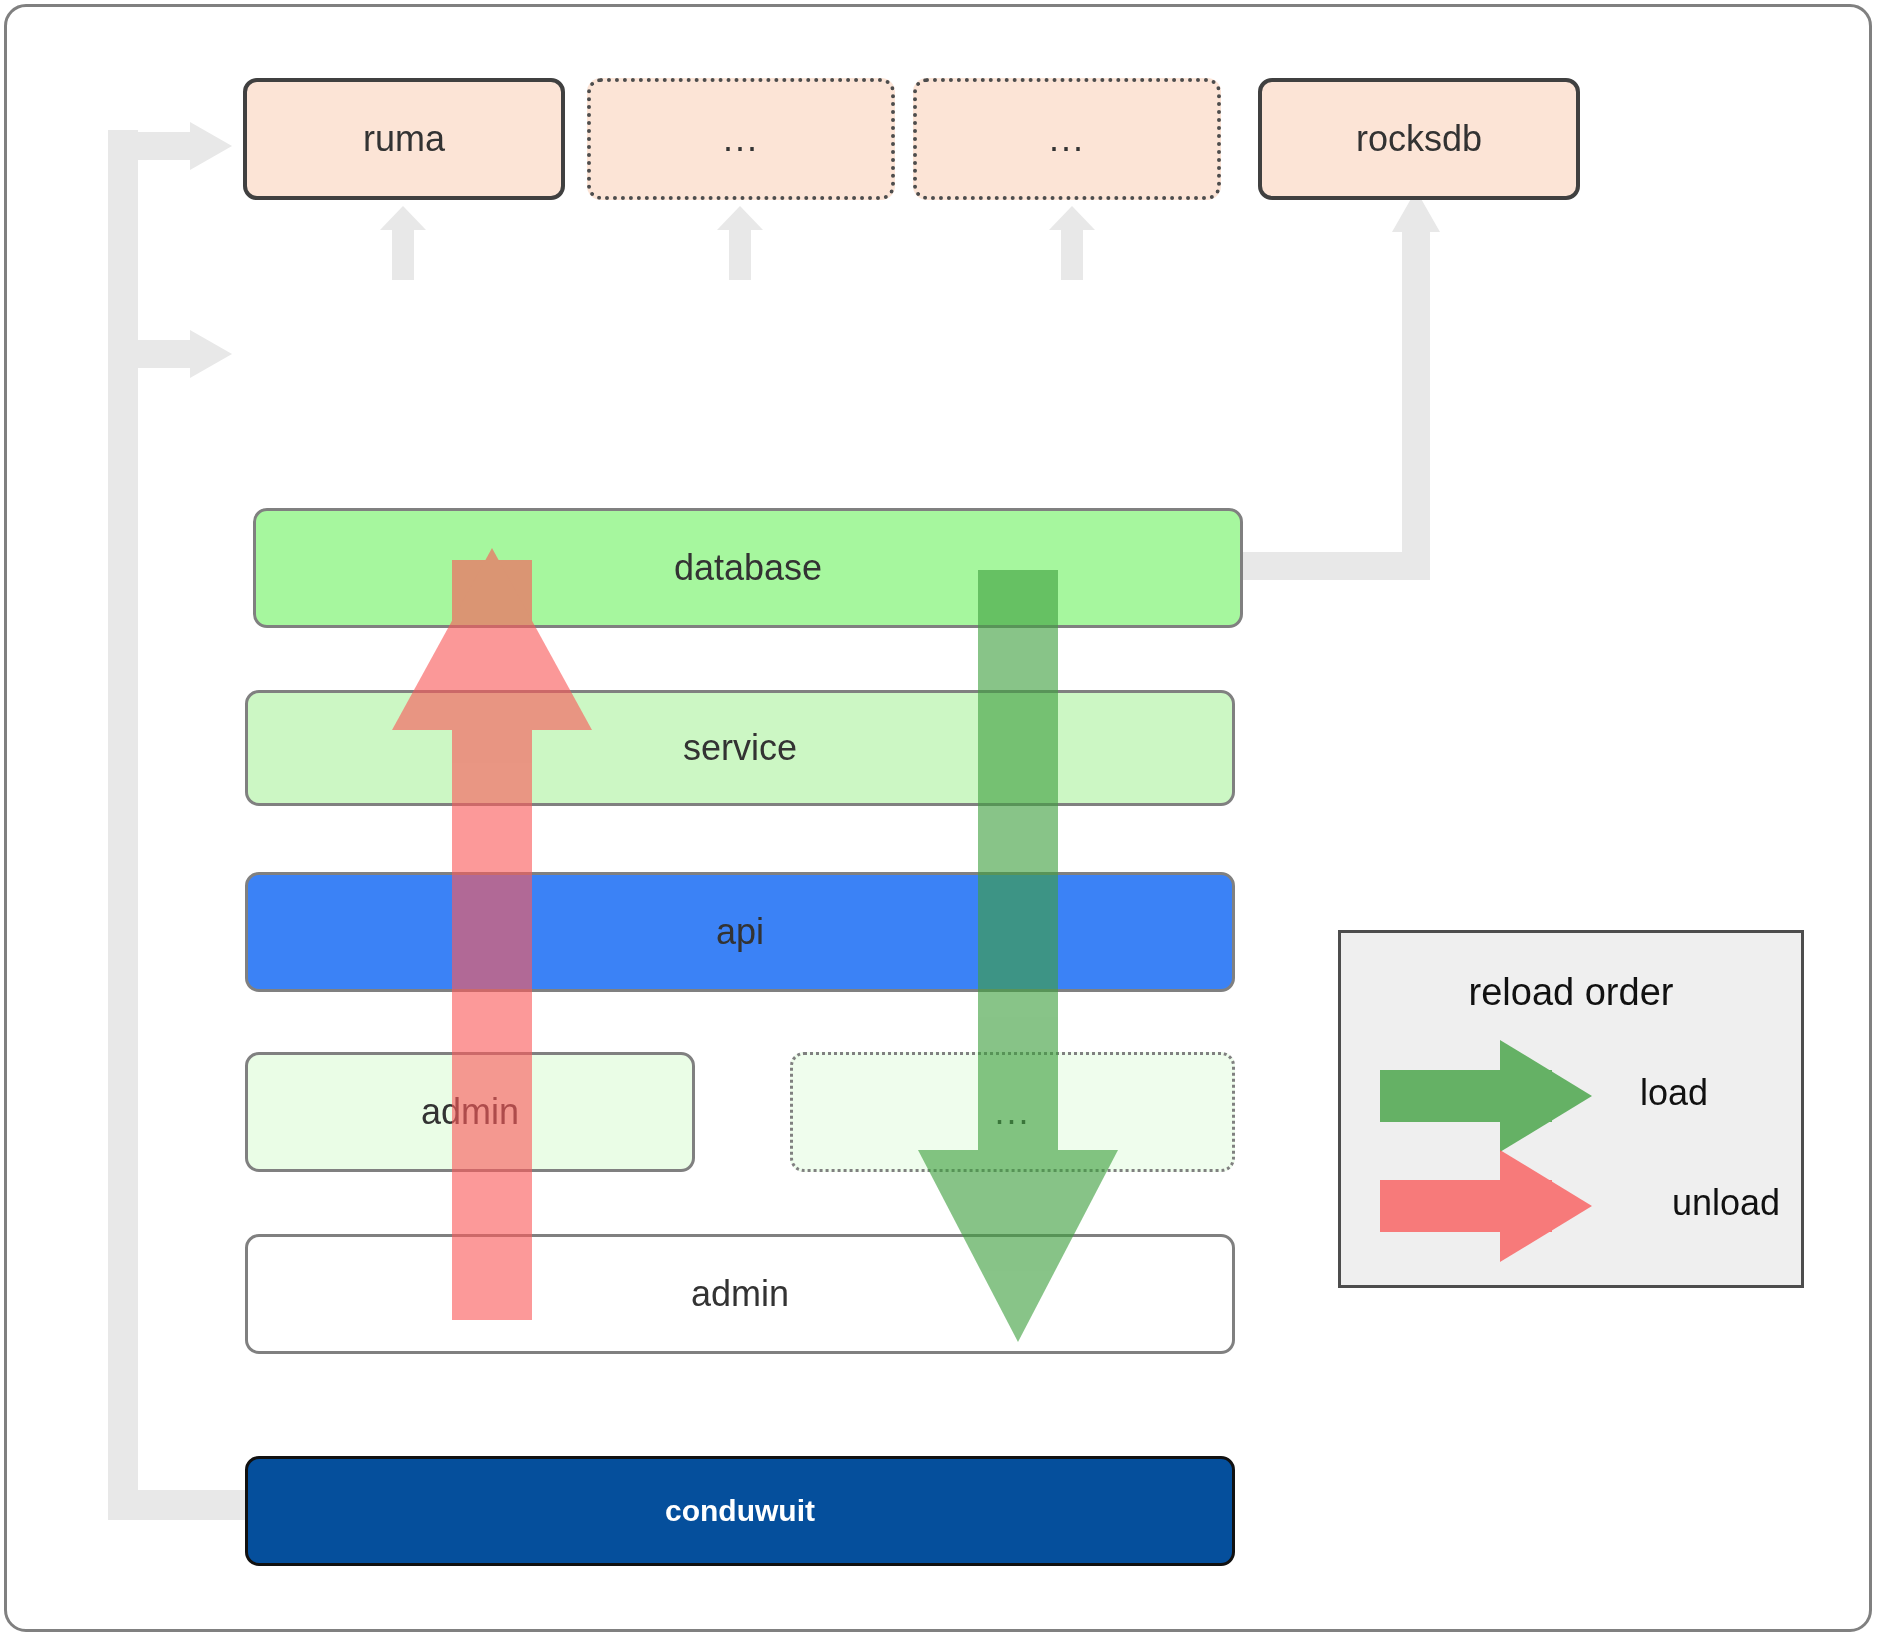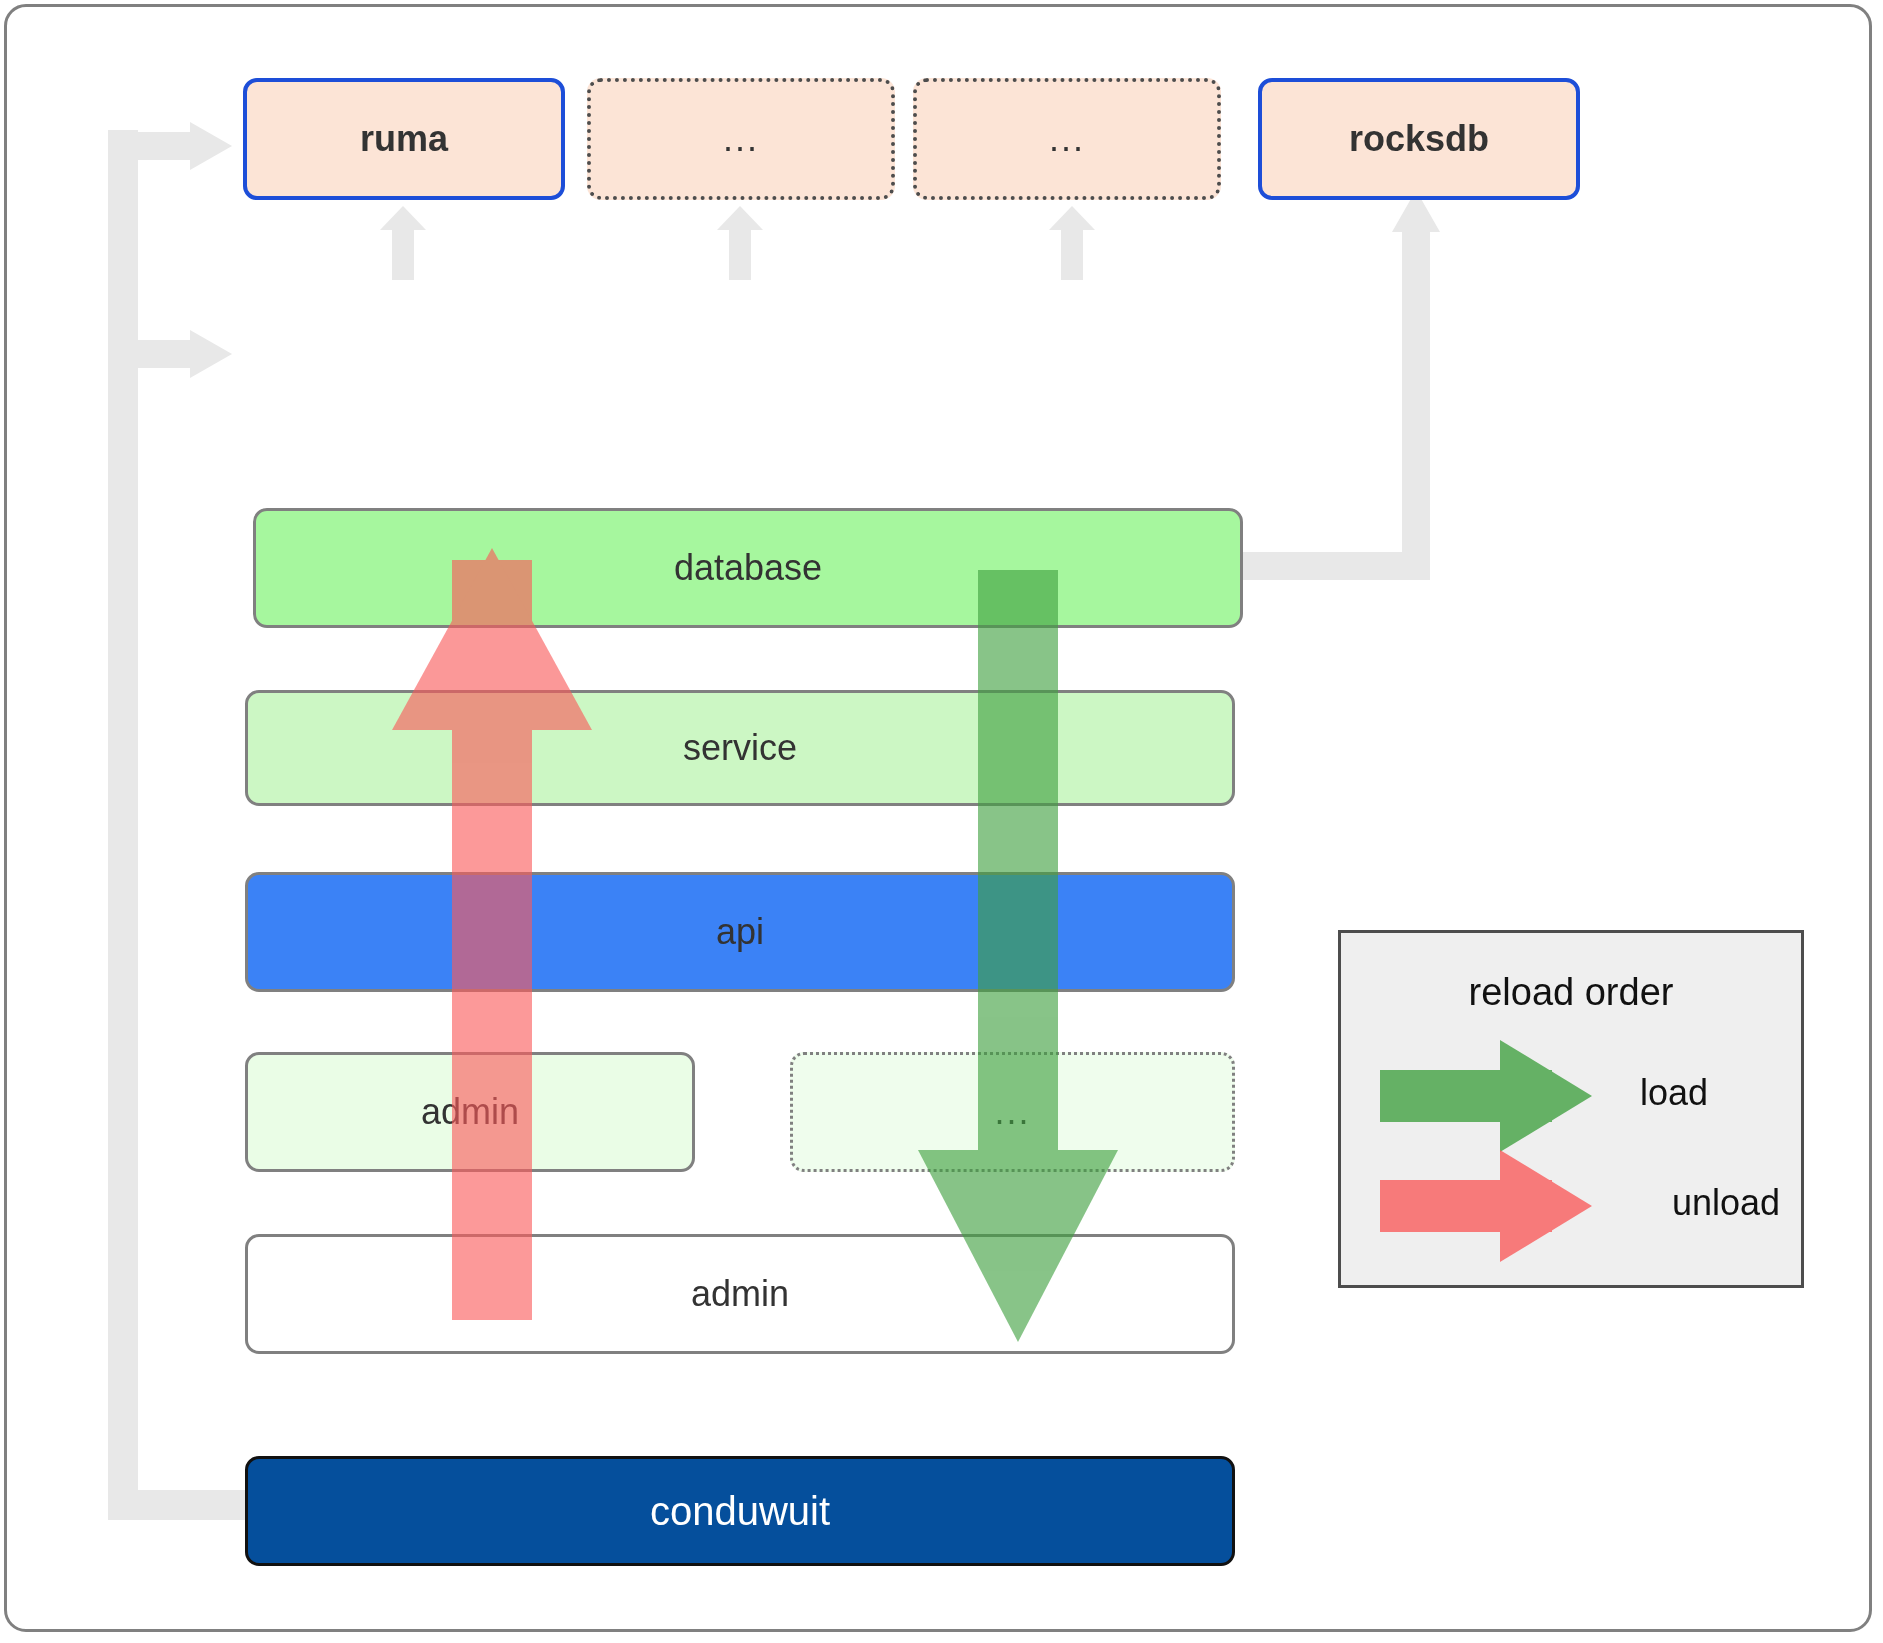--- a/index.html
+++ b/index.html
@@ -46,21 +46,21 @@
   }
   .node-label {
     pointer-events: none;
     white-space: nowrap;
   }
   
   .crate {
     background: #fce4d6;
     font-size: 36px;
   }
-  .crate.solid { border: 4px solid #1d4ed8; font-weight: bold; }
+  .crate.solid { border: 4px solid #404040; }
   .crate.dotted { border: 4px dotted #4d4d4d; }
 
   
   .core-box {
     background: #d6e6fa;
     border: 3px solid #808080;
     font-size: 36px;
   }
   
   .database-box {
@@ -96,22 +96,22 @@
   .router-box {
     background: #ffffff;
     border: 3px solid #808080;
     font-size: 36px;
   }
   
   .conduwuit-box {
     background: #054f9c;
     border: 3px solid #111111;
     color: #ffffff;
-    font-weight: normal;
-    font-size: 40px;
+    font-weight: bold;
+    font-size: 30px;
   }
   
   .legend-box {
     position: absolute;
     box-sizing: border-box;
     background: #efefef;
     border: 3px solid #4d4d4d;
     border-radius: 0;
   }
   .legend-title {

